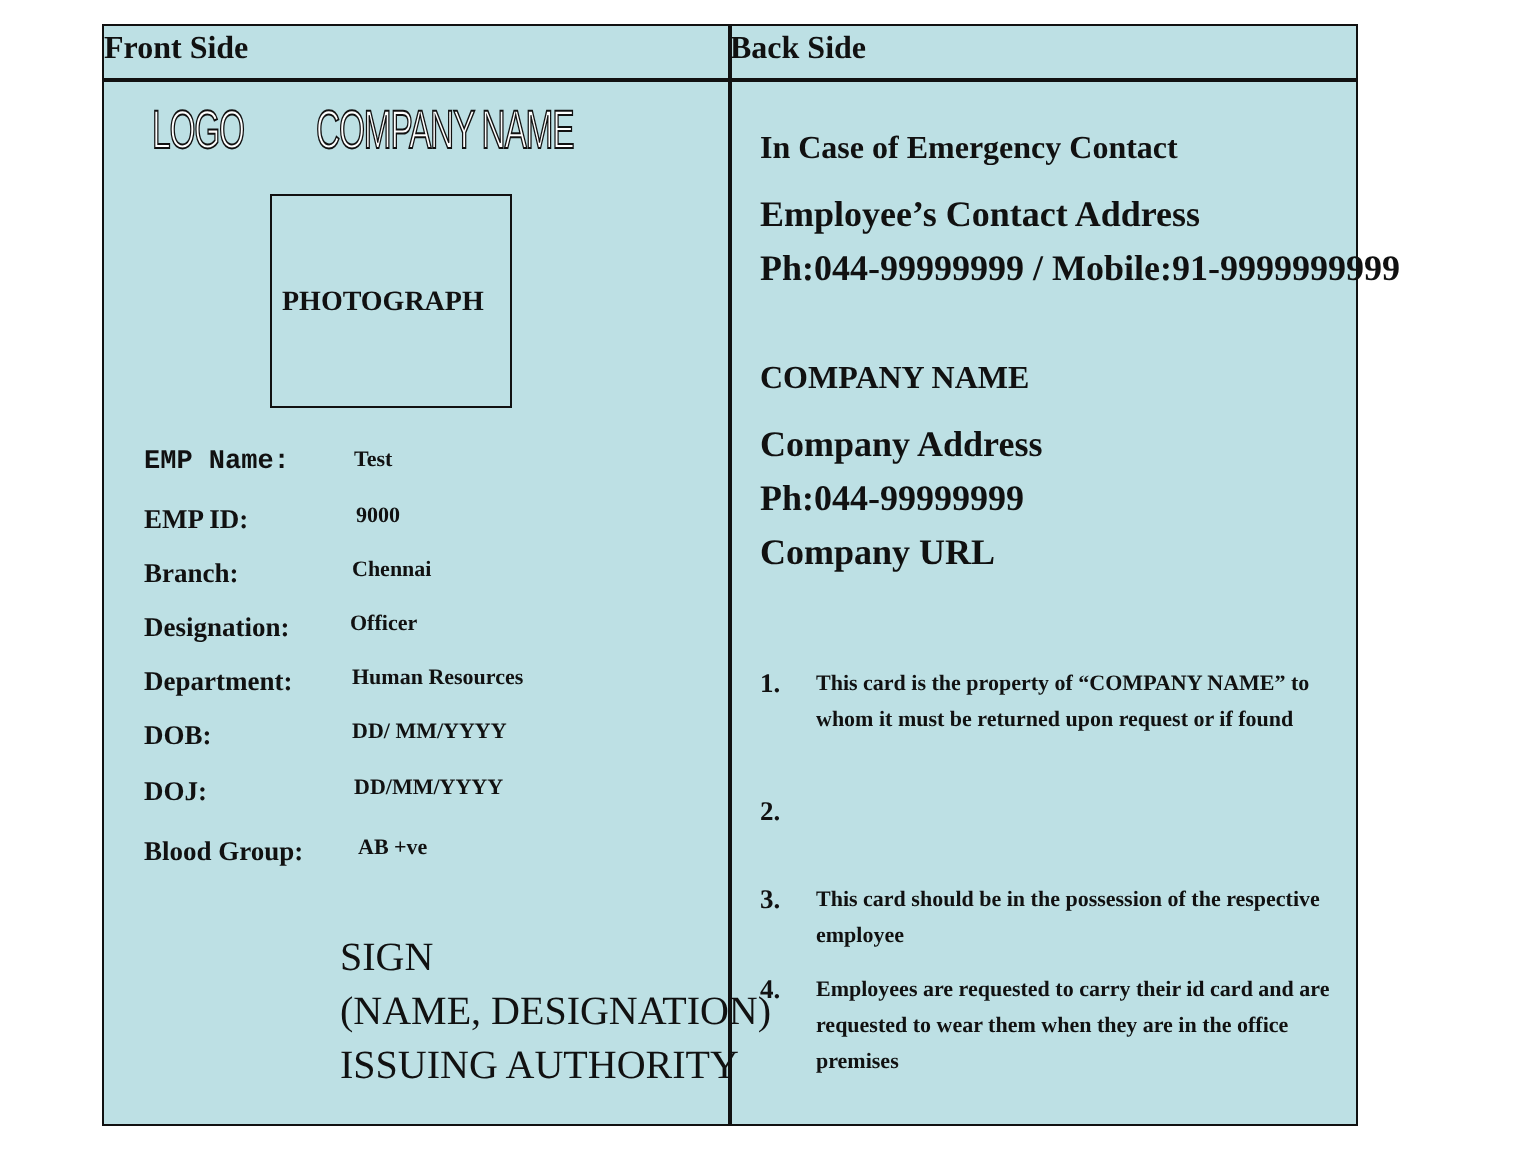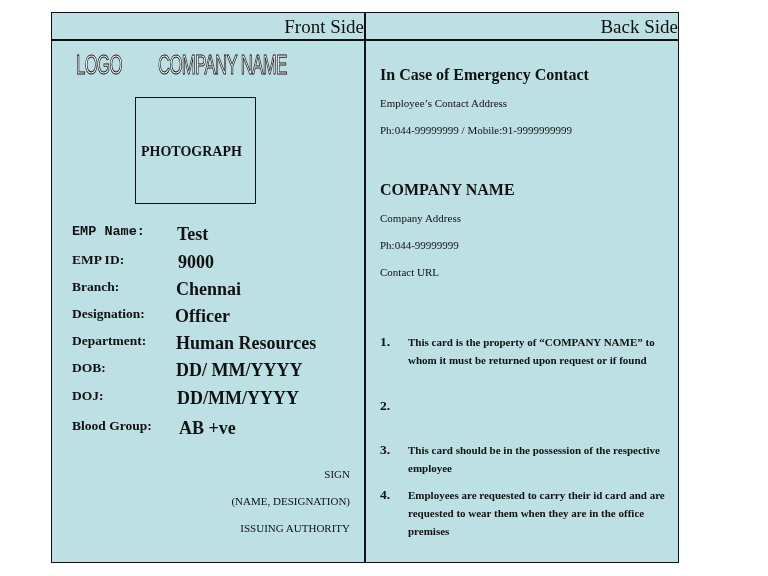--- a/index.html
+++ b/index.html
@@ -2,34 +2,34 @@
 <html><head>
 <meta charset="utf-8">
 <style>
   html, body { margin:0; padding:0; background:#ffffff; }
   body { width:768px; height:576px; position:relative; overflow:hidden;
          font-family:"Liberation Serif", "DejaVu Serif", serif; color:#111; }
   .card-table { position:absolute; left:51px; top:12px; width:628px; height:551px;
                 background:#bde0e4; border:1.5px solid #111; box-sizing:border-box; }
   .vline { position:absolute; left:312px; top:0; bottom:0; width:1.5px; background:#111; }
   .hline { position:absolute; left:0; right:0; top:26px; height:1.5px; background:#111; }
-  .hdr { position:absolute; top:3px; font-weight:normal; font-size:19px; text-align:right; }
+  .hdr { position:absolute; top:3px; font-weight:bold; font-size:16px; text-align:left; }
   .hdr.front { left:0; width:312px; }
   .hdr.back { left:313px; width:313px; }
   .abs { position:absolute; white-space:nowrap; }
   .logo { font-family:"Liberation Sans","DejaVu Sans",sans-serif; font-size:27px;
           color:#fff; -webkit-text-stroke:1px #111; transform:scaleX(0.62); transform-origin:left top;
           letter-spacing:-1px; }
   .photo-box { position:absolute; left:83px; top:84px; width:121px; height:107px;
                border:1.5px solid #111; box-sizing:border-box; }
   .photo-label { font-weight:bold; font-size:14px; }
   .lbl { font-weight:bold; font-size:13.5px; }
-  .val { font-weight:bold; font-size:18px; }
-  .sign { font-size:11px; text-align:right; width:180px; }
-  .b15 { font-weight:normal; font-size:11px; }
+  .val { font-weight:bold; font-size:11px; }
+  .sign { font-size:20px; text-align:left; width:180px; }
+  .b15 { font-weight:bold; font-size:18px; }
   .big { font-weight:bold; font-size:16px; }
   .instr-title { font-weight:bold; font-size:18.5px; text-align:center; width:313px; }
   .inst-num { font-weight:bold; font-size:13.5px; }
   .inst-text { font-weight:bold; font-size:11px; line-height:18px; white-space:normal; width:262px; }
 </style>
 </head>
 <body>
 
 <div class="card-table">
   <div class="vline"></div>
@@ -71,21 +71,21 @@
   <div class="abs sign" style="left:118px;top:482px;">(NAME, DESIGNATION)</div>
   <div class="abs sign" style="left:118px;top:509px;">ISSUING AUTHORITY</div>
 
   <div class="abs big" style="left:328px;top:53px;">In Case of Emergency Contact</div>
   <div class="abs b15" style="left:328px;top:84px;">Employee’s Contact Address</div>
   <div class="abs b15" style="left:328px;top:111px;">Ph:044-99999999 / Mobile:91-9999999999</div>
 
   <div class="abs big" style="left:328px;top:168px;">COMPANY NAME</div>
   <div class="abs b15" style="left:328px;top:199px;">Company Address</div>
   <div class="abs b15" style="left:328px;top:226px;">Ph:044-99999999</div>
-  <div class="abs b15" style="left:328px;top:253px;">Contact URL</div>
+  <div class="abs b15" style="left:328px;top:253px;">Company URL</div>
 
 
   <div class="abs inst-num" style="left:328px;top:321px;">1.</div>
   <div class="abs inst-text" style="left:356px;top:320px;">This card is the property of “COMPANY NAME” to whom it must be returned upon request or if found</div>
 
   <div class="abs inst-num" style="left:328px;top:385px;">2.</div>
 
   <div class="abs inst-num" style="left:328px;top:429px;">3.</div>
   <div class="abs inst-text" style="left:356px;top:428px;">This card should be in the possession of the respective employee</div>
 

